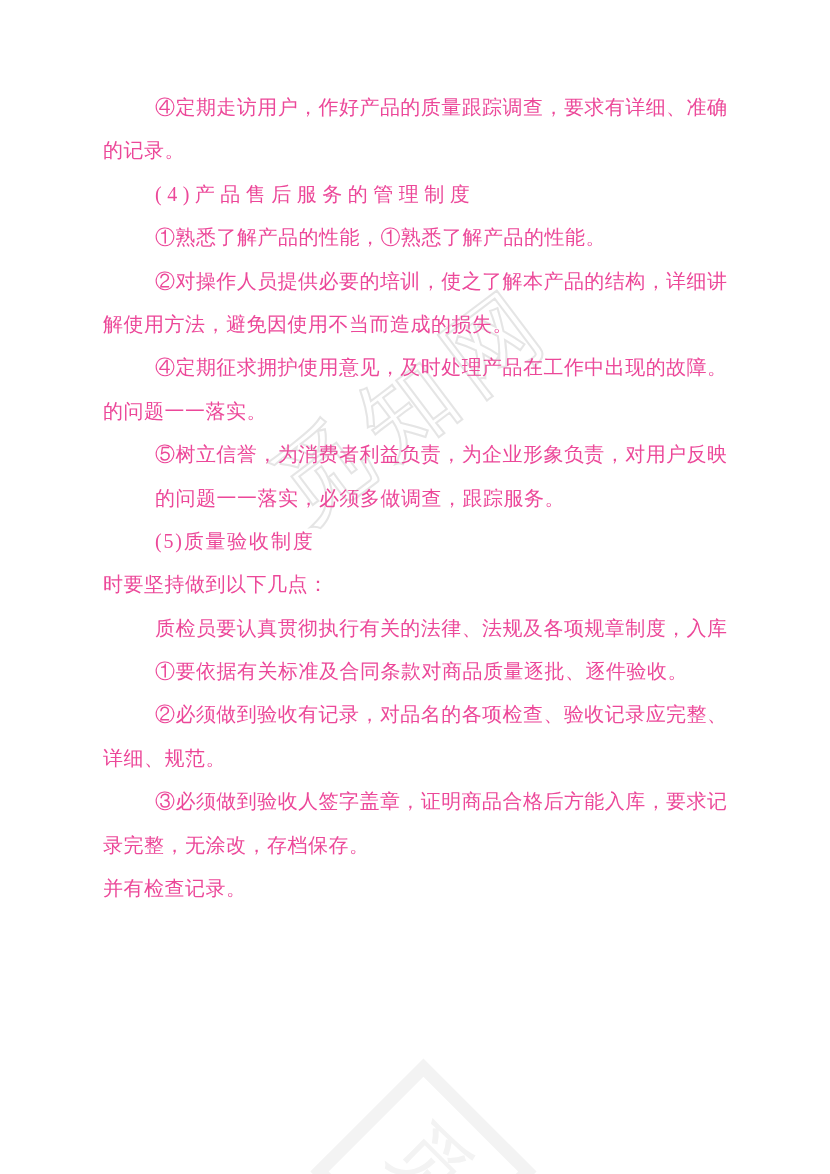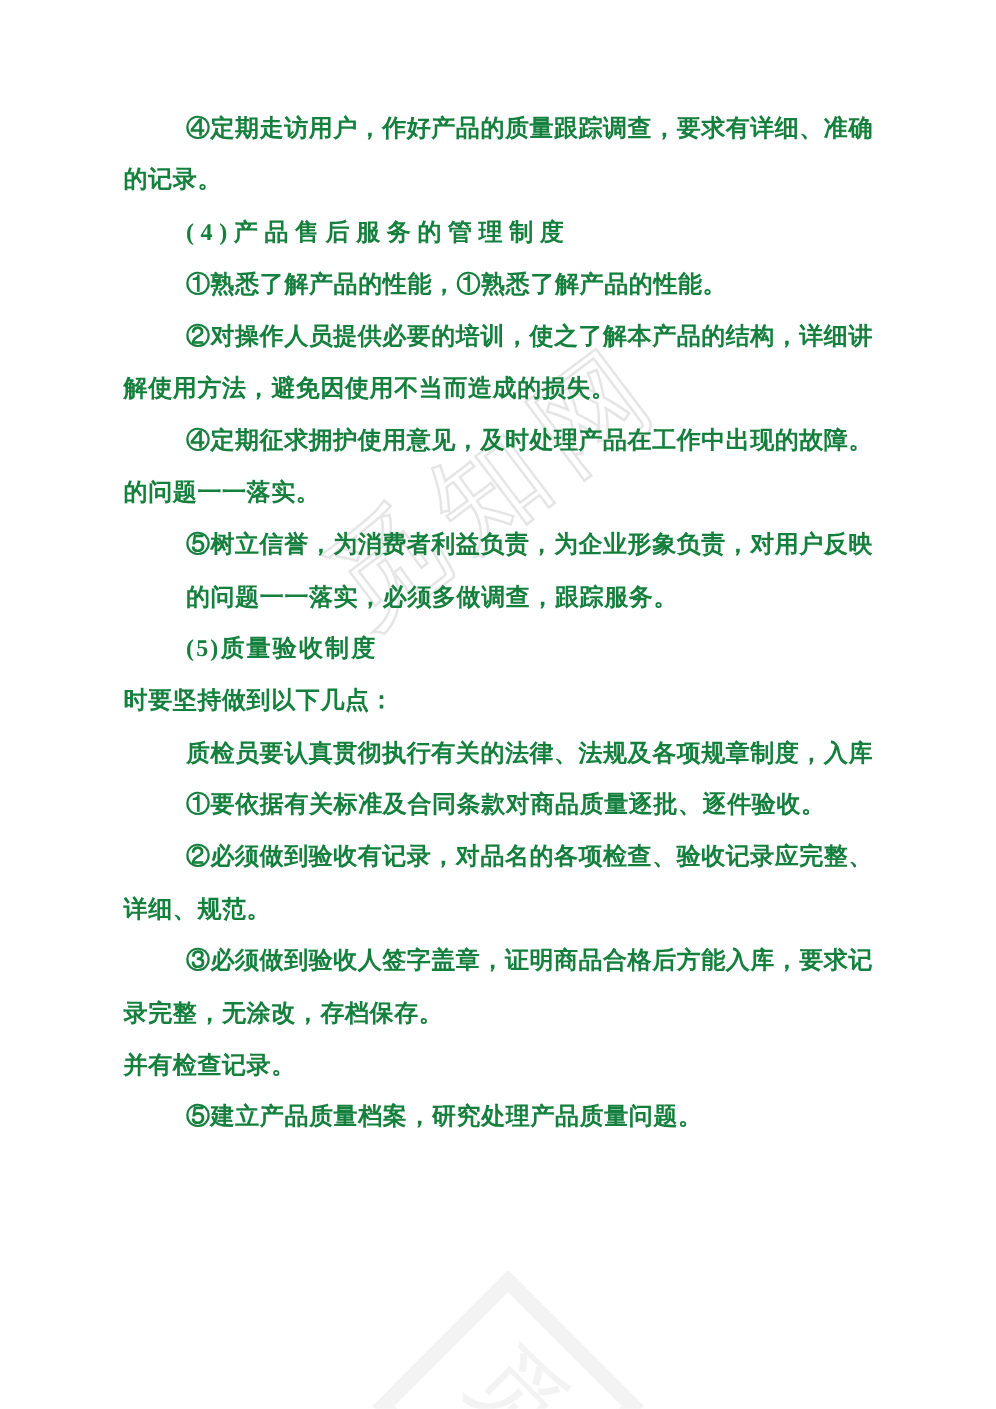--- a/index.html
+++ b/index.html
@@ -22,24 +22,23 @@
     position: absolute;
     left: 103px;
     top: 86px;
     width: 624px;
     z-index: 2;
   }
   .line {
     height: 43.4px;
     line-height: 43.4px;
     font-size: 20px;
-    color: #15803d;
+    color: #ec4899;
     white-space: nowrap;
     letter-spacing: 0.5px;
-    font-weight: bold;
   }
   .line.indent { padding-left: 52px; }
   .line.justify {
     white-space: normal;
     overflow: hidden;
     text-align: justify;
     text-align-last: justify;
     letter-spacing: 0;
   }
   .line.heading { letter-spacing: 1.8px; }
@@ -111,16 +110,15 @@
       <div class="line indent">的问题一一落实，必须多做调查，跟踪服务。</div>
       <div class="line indent heading">(5)质量验收制度</div>
       <div class="line">时要坚持做到以下几点：</div>
       <div class="line indent justify">质检员要认真贯彻执行有关的法律、法规及各项规章制度，入库</div>
       <div class="line indent">①要依据有关标准及合同条款对商品质量逐批、逐件验收。</div>
       <div class="line indent justify">②必须做到验收有记录，对品名的各项检查、验收记录应完整、</div>
       <div class="line">详细、规范。</div>
       <div class="line indent justify">③必须做到验收人签字盖章，证明商品合格后方能入库，要求记</div>
       <div class="line">录完整，无涂改，存档保存。</div>
       <div class="line">并有检查记录。</div>
-      <div class="line indent">⑤建立产品质量档案，研究处理产品质量问题。</div>
     </div>
 
 </div>
 
 </body></html>

